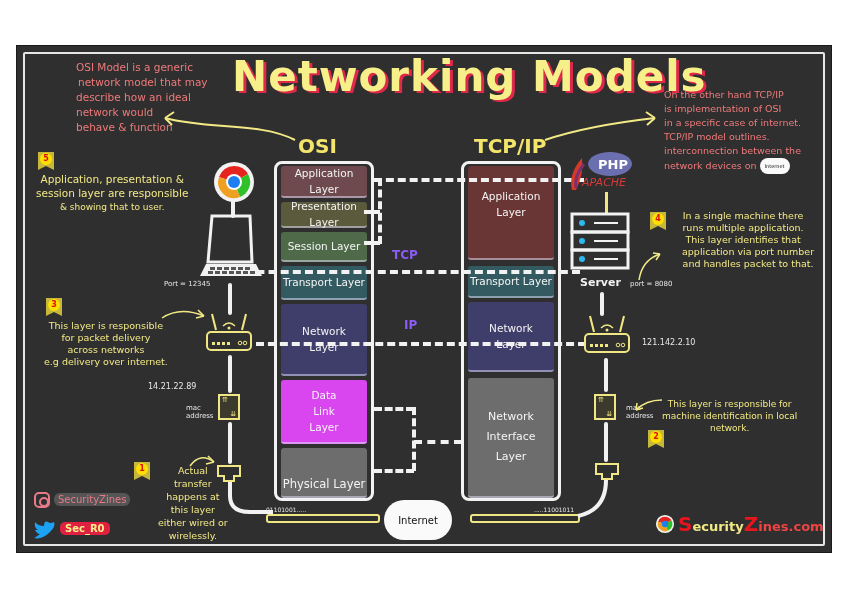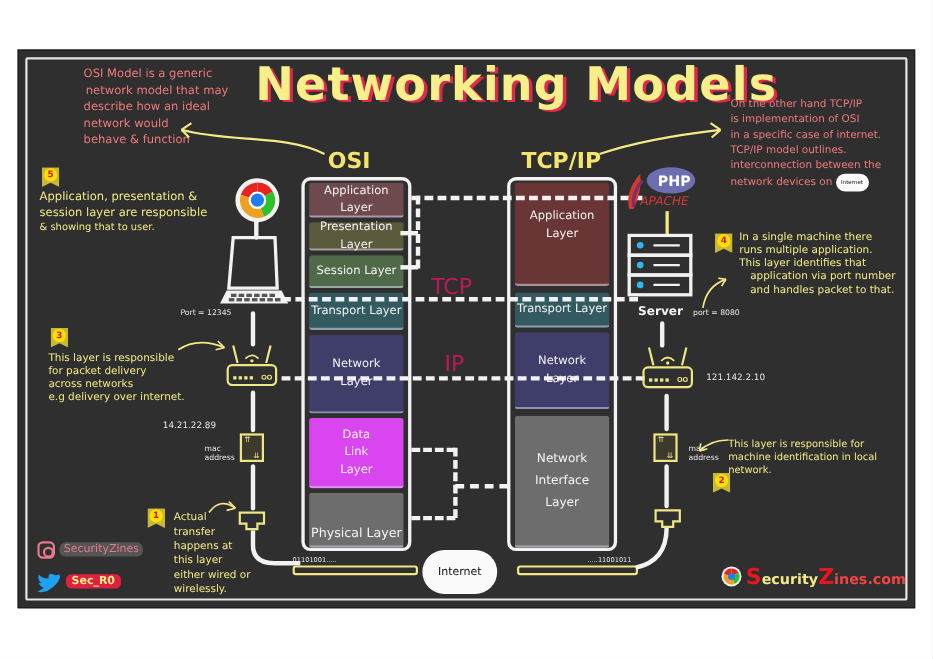--- a/index.html
+++ b/index.html
@@ -2,31 +2,31 @@
 <html><head>
 <meta charset="utf-8">
 <style>
   html, body { margin:0; padding:0; background:#ffffff; }
   body { width:848px; height:599px; position:relative; overflow:hidden; font-family:"DejaVu Sans", sans-serif; }
   .board { position:absolute; left:16px; top:45px; width:816px; height:508px; background:#2f2f2f; border:1px solid #1a1a1a; box-sizing:border-box; }
   .board-inner { position:absolute; left:6px; top:6px; right:6px; bottom:6px; border:2px solid #e6e6e6; border-radius:2px; }
   .abs { position:absolute; }
   .title { left:232px; top:52px; font-family:"DejaVu Sans", sans-serif; font-weight:bold; font-size:42px; color:#f7f08a; letter-spacing:1px; text-shadow:3px 2px 0 #e0284a; white-space:nowrap; }
   .note-pink { color:#f07a7a; font-size:10.5px; line-height:15px; }
-  .note-yellow { color:#f3ea86; font-size:10px; line-height:14px; }
+  .note-yellow { color:#f3ea86; font-size:10px; line-height:14px;text-align:center; }
   .col-title { color:#f3e56b; font-weight:bold; font-size:20px; }
   .stack { position:absolute; border:3px solid #f2f2f2; border-radius:8px; box-sizing:border-box; }
   .layer { position:absolute; left:4px; right:4px; color:#f4f4f4; font-size:10.5px; display:flex; align-items:center; justify-content:center; text-align:center; border-radius:3px; box-sizing:border-box; line-height:16px; }
   .dash-h { position:absolute; height:0; border-top:4px dashed #f2f2f2; }
   .dash-v { position:absolute; width:0; border-left:4px dashed #f2f2f2; }
   .line-v { position:absolute; width:4px; background:#f2f2f2; border-radius:2px; }
   .small-w { color:#e8e8e8; font-size:7px; }
   .badge { position:absolute; width:16px; height:18px; background:#c8b83a; clip-path:polygon(0 0,100% 0,100% 100%,50% 78%,0 100%); }
   .badge span { position:absolute; left:2px; top:1px; width:12px; height:12px; border-radius:50%; background:#ffe000; color:#e01010; font-size:8px; font-weight:bold; text-align:center; line-height:12px; }
-  .proto { color:#be185d; font-weight:normal; font-size:20px; }
+  .proto { color:#8b5cf6; font-weight:bold; font-size:12px; }
   .yellow-box { position:absolute; border:2px solid #f0e684; box-sizing:border-box; }
   .cloud { position:absolute; background:#fafafa; border-radius:20px; color:#111; font-size:10px; display:flex; align-items:center; justify-content:center; }
 </style>
 </head>
 <body>
 
 <div class="board">
   <div class="board-inner"></div>
 </div>
 

